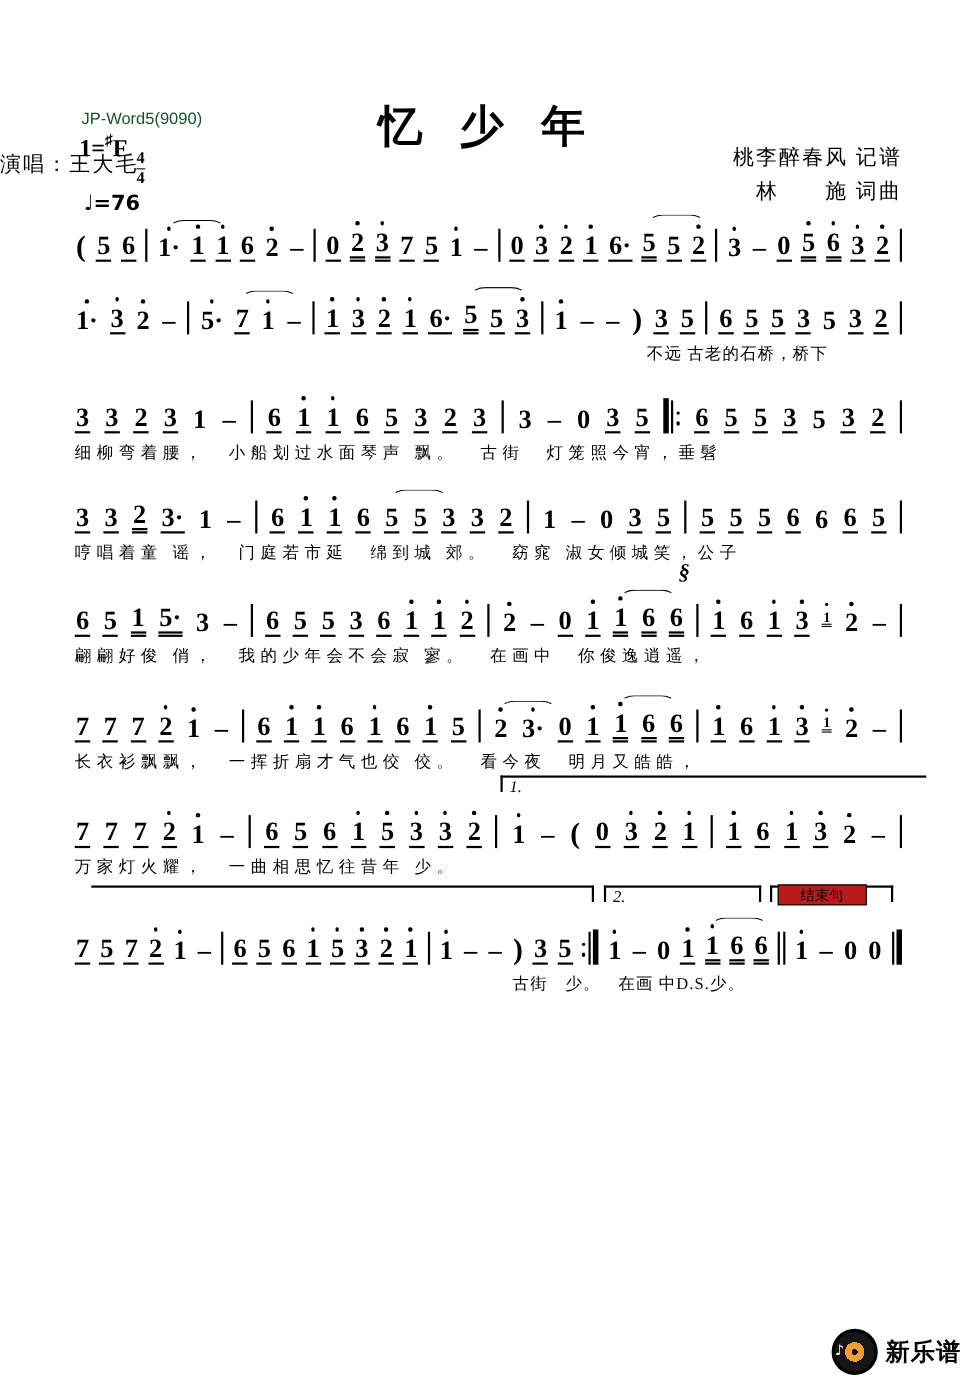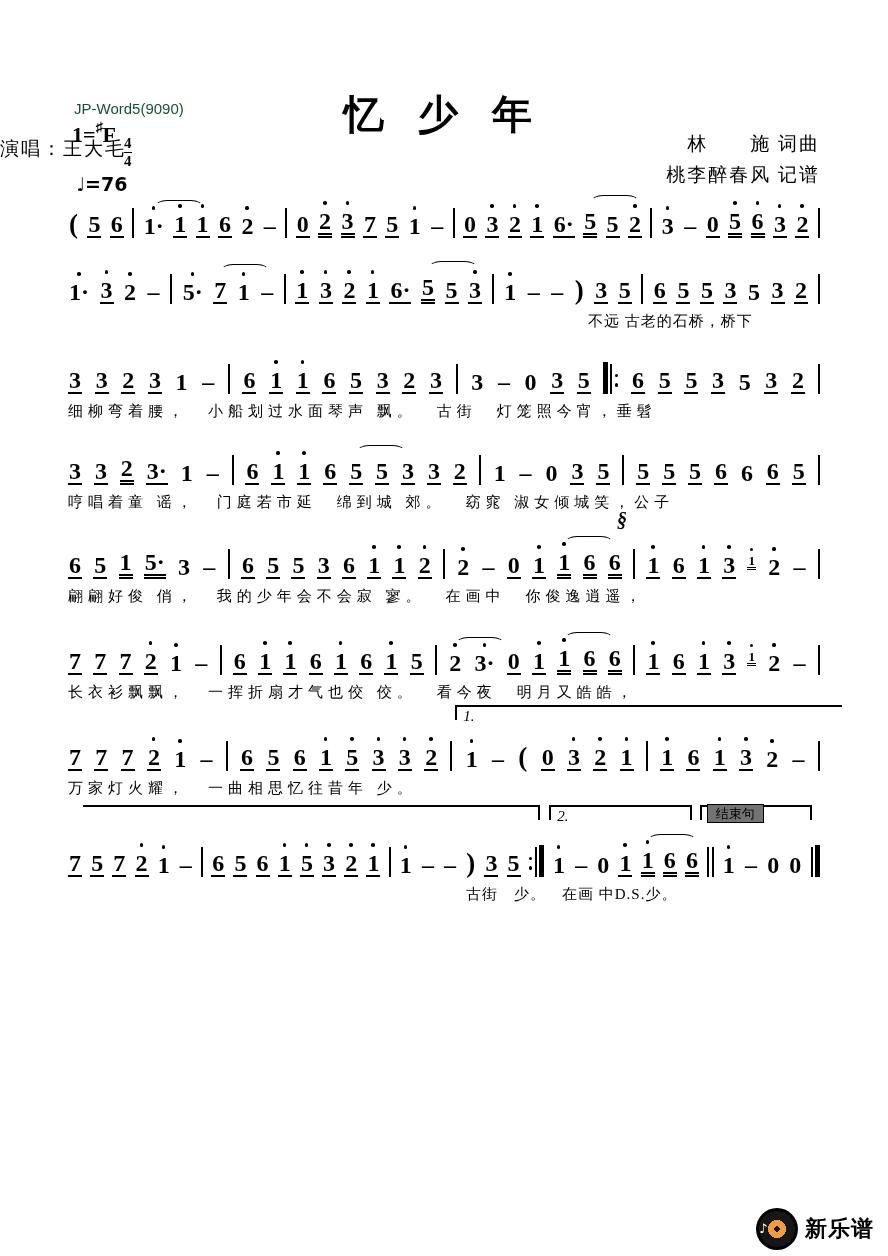--- a/index.html
+++ b/index.html
@@ -56,21 +56,21 @@
   .s5 .segno{display:block;}
 
   .volta{position:absolute;border-top:2px solid #000;height:13px;}
   .vlabel{font-style:italic;font-size:15px;margin-left:6px;font-family:"Liberation Serif",serif;
           position:relative;top:0;background:#fff;padding-right:4px;}
   .v7{top:-26px;left:51.5%;right:-22px;border-left:2px solid #000;}
   .v8cont{top:-32px;left:2%;width:60.5%;border-right:2px solid #000;}
   .v8b{top:-32px;left:64%;width:18.5%;border-left:2px solid #000;border-right:2px solid #000;}
   .v8end{top:-32px;left:84%;right:1%;border-left:2px solid #000;border-right:2px solid #000;}
   .endbox{display:inline-block;border:1.5px solid #000;font-size:13px;line-height:17px;
-          padding:0 8px;margin-left:5px;background:#737373;position:relative;top:-3px;}
+          padding:0 20px;margin-left:5px;background:#b91c1c;position:relative;top:-3px;}
 
   .footer{position:absolute;left:68px;right:68px;top:938px;display:flex;justify-content:space-between;
           font-size:15.5px;letter-spacing:0.5px;}
 
   .logo{position:absolute;right:14px;top:1208px;display:flex;align-items:center;gap:7px;}
   .disc{width:42px;height:42px;border-radius:50%;position:relative;
         background:radial-gradient(circle at 50% 50%, #111 0 9%, #f09b3c 9% 30%, #161616 30% 60%, #000 60% 100%);}
   .disc .note{position:absolute;left:3px;top:13px;color:#fff;font-size:13px;font-family:"DejaVu Sans",sans-serif;}
   .logo .brand{font-size:22px;font-weight:900;letter-spacing:1px;font-family:"Liberation Sans",sans-serif;}
 </style>
@@ -78,22 +78,22 @@
 <body>
 
 <div class="page">
 
   <div class="watermark">JP-Word5(9090)</div>
 
   <h1 class="title">忆 少 年</h1>
   <div class="subtitle">演唱：王大毛</div>
 
   <div class="credits">
+    <div>桃李醉春风 记谱</div>
     <div>林　　施 词曲</div>
-    <div>桃李醉春风 记谱</div>
   </div>
 
   <div class="meta">
     <div class="keysig"><span>1=</span><sup>♯</sup><span>F</span><span class="frac">
           <span class="num">4</span>
           <span class="den">4</span>
         </span></div>
     <div class="tempo">♩=76</div>
   </div>
 

